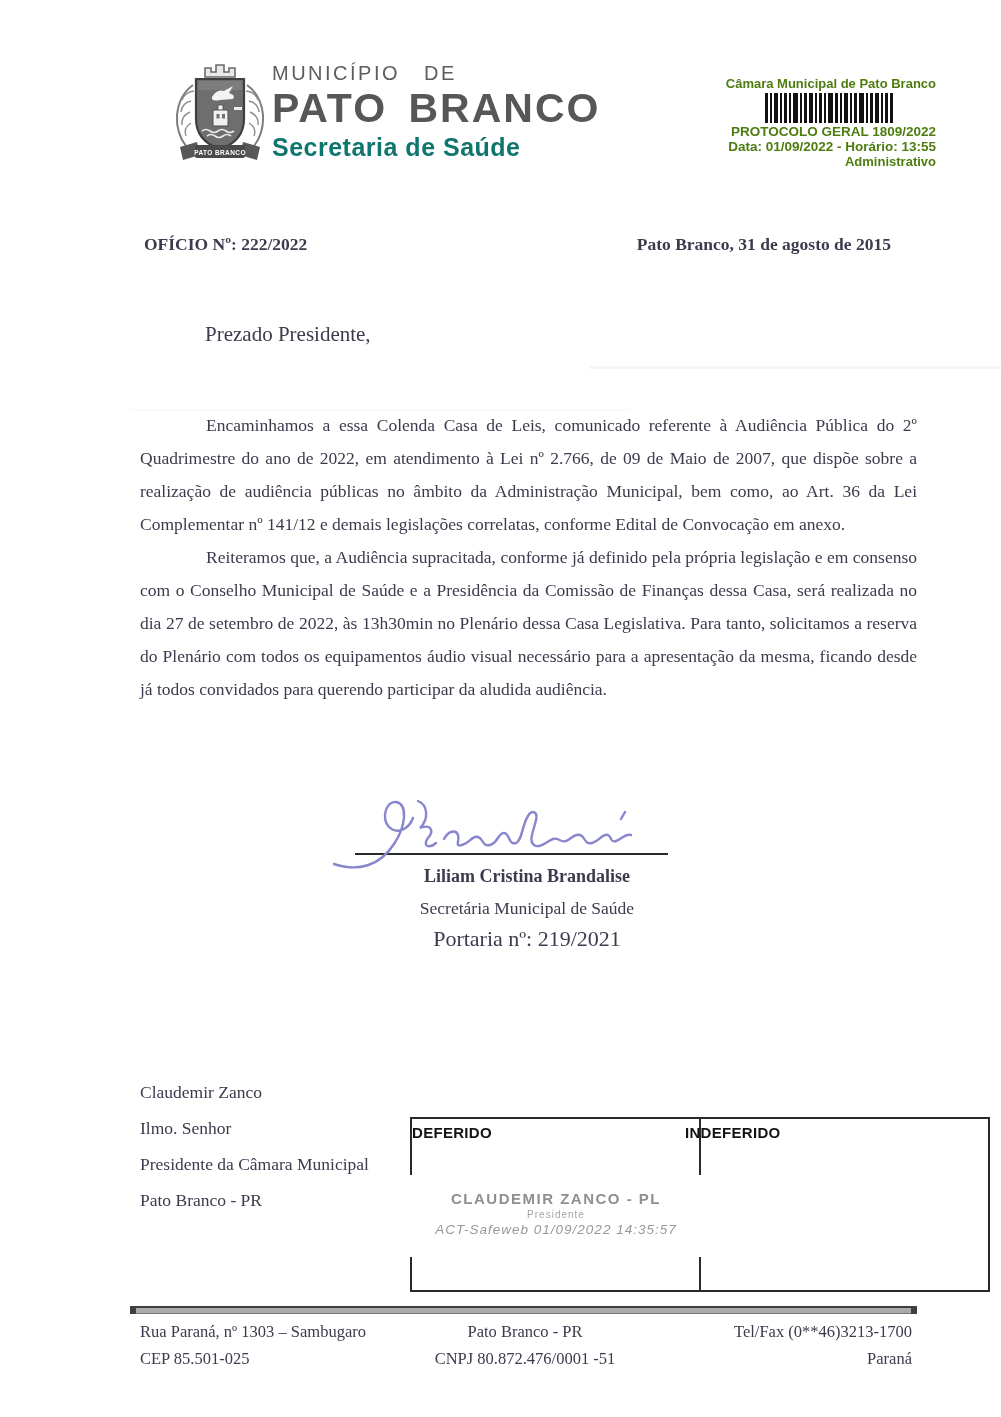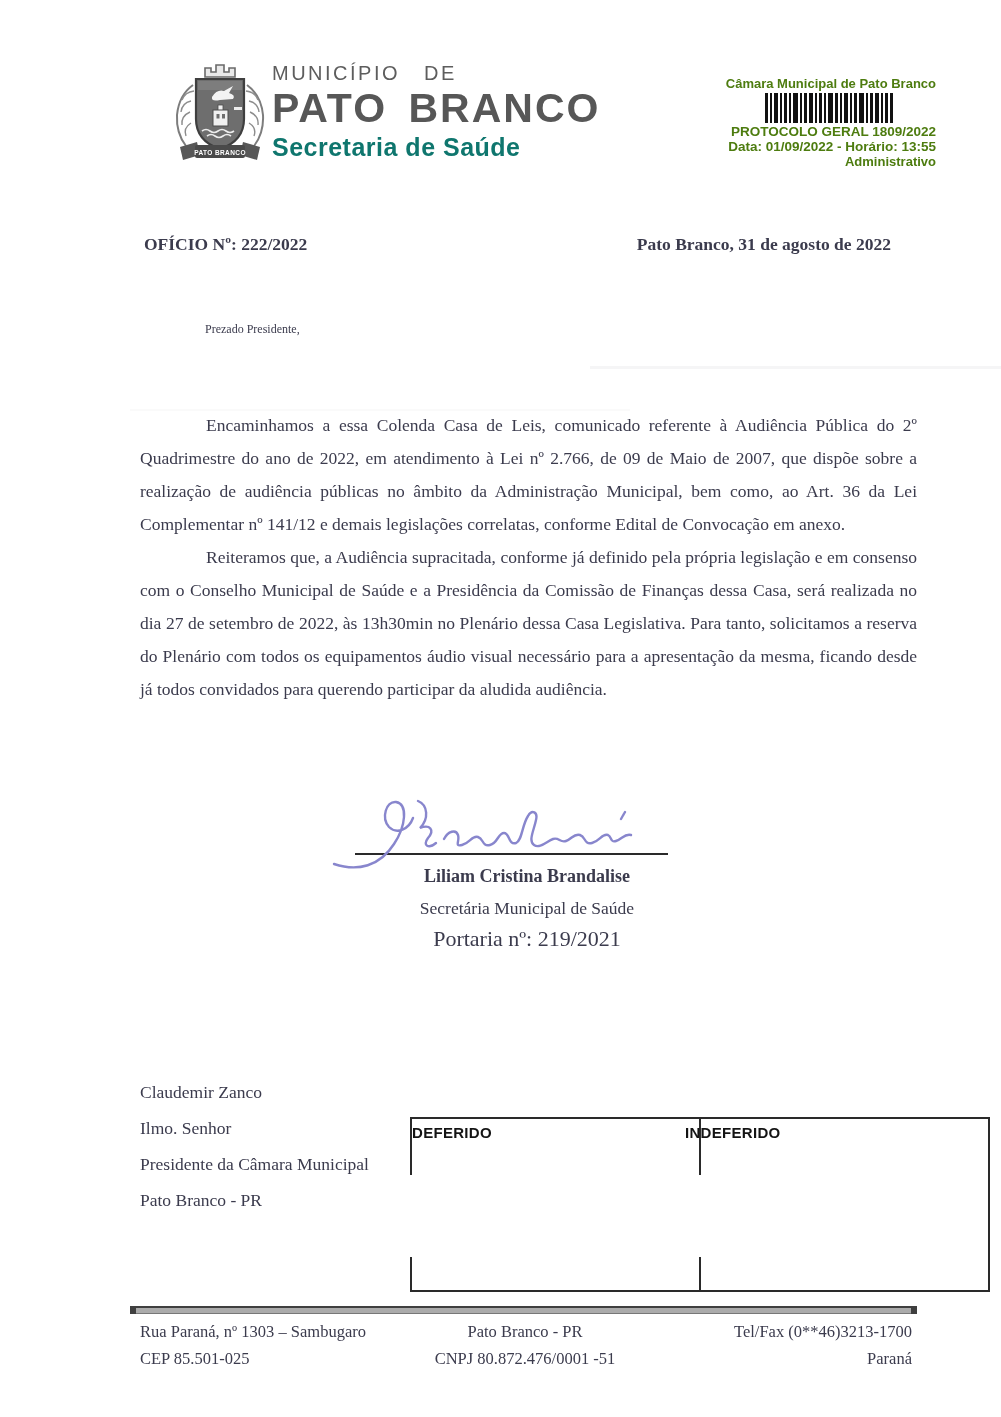--- a/index.html
+++ b/index.html
@@ -38,21 +38,21 @@
   .stamp-line1{font-size:13px;font-weight:bold;}
   .stamp-barcode{margin:2px auto 1px auto;display:block;}
   .stamp-line2{font-size:13.5px;font-weight:bold;}
   .stamp-line3{font-size:13.5px;font-weight:bold;}
   .stamp-line4{font-size:13px;font-weight:bold;}
 
   
   .oficio{left:144px;top:234px;font-size:17.5px;font-weight:bold;}
   .dateline{right:110px;top:234px;font-size:17.5px;font-weight:bold;}
 
-  .salutation{left:205px;top:322px;font-size:12px;}
+  .salutation{left:205px;top:322px;font-size:21px;}
 
   
   .bodytext{left:140px;top:409px;width:777px;font-size:17.5px;line-height:33px;
     text-align:justify;}
   .bodytext p{margin:0;text-indent:66px;}
 
   
   .sig-line{left:355px;top:853px;width:313px;height:2px;background:#2a2a2a;}
   .sig-svg{left:328px;top:788px;}
   .sig-block{left:327px;top:866px;width:400px;text-align:center;}
@@ -165,21 +165,21 @@
         <rect x="120" width="3" height="30"></rect>
           <rect x="125" width="3" height="30"></rect>
       </g>
     </svg>
     <div class="stamp-line2">PROTOCOLO GERAL 1809/2022</div>
     <div class="stamp-line3">Data: 01/09/2022 - Horário: 13:55</div>
     <div class="stamp-line4">Administrativo</div>
   </div>
 
   <div class="abs oficio">OFÍCIO Nº: 222/2022</div>
-  <div class="abs dateline">Pato Branco, 31 de agosto  de 2022</div>
+  <div class="abs dateline">Pato Branco, 31 de agosto  de 2015</div>
 
   <div class="abs salutation">Prezado Presidente,</div>
 
   <div class="abs bodytext">
     <p>Encaminhamos a essa Colenda Casa de Leis, comunicado referente à Audiência Pública do 2º Quadrimestre do ano de 2022, em atendimento à Lei nº 2.766, de 09 de Maio de 2007, que dispõe sobre a realização de audiência públicas no âmbito da Administração Municipal, bem como, ao Art. 36 da Lei Complementar nº 141/12 e demais legislações correlatas, conforme Edital de Convocação em anexo.</p>
     <p>Reiteramos que, a Audiência supracitada, conforme já definido pela própria legislação e em consenso com o Conselho Municipal de Saúde e a Presidência da Comissão de Finanças dessa Casa, será realizada no dia 27 de setembro de 2022, às 13h30min no Plenário dessa Casa Legislativa. Para tanto, solicitamos a reserva do Plenário com todos os equipamentos áudio visual necessário para a apresentação da mesma, ficando desde já todos convidados para querendo participar da aludida audiência.</p>
   </div>
 
   <div class="abs sig-line"></div>
   <svg class="abs sig-svg" width="350" height="85" viewBox="0 0 350 85">
@@ -207,20 +207,25 @@
   <div class="abs tline" style="left:410px;top:1290px;width:580px;height:2px;"></div>
   <div class="abs tline" style="left:988px;top:1117px;width:2px;height:175px;"></div>
   <div class="abs tline" style="left:410px;top:1117px;width:2px;height:58px;"></div>
   <div class="abs tline" style="left:410px;top:1257px;width:2px;height:35px;"></div>
   <div class="abs tline" style="left:699px;top:1117px;width:2px;height:58px;"></div>
   <div class="abs tline" style="left:699px;top:1257px;width:2px;height:35px;"></div>
 
   <div class="abs th" style="left:412px;top:1124px;width:287px;">DEFERIDO</div>
   <div class="abs th" style="left:685px;top:1124px;width:287px;">INDEFERIDO</div>
 
+  <div class="abs dsig">
+    <div class="dsig-name">CLAUDEMIR ZANCO - PL</div>
+    <div class="dsig-role">Presidente</div>
+    <div class="dsig-cert">ACT-Safeweb 01/09/2022 14:35:57</div>
+  </div>
 
   <div class="abs footer-rule">
     <div class="cap cap-l"></div>
     <div class="cap cap-r"></div>
   </div>
   <div class="abs foot foot-left">
     <div>Rua Paraná, nº 1303 – Sambugaro</div>
     <div>CEP 85.501-025</div>
   </div>
   <div class="abs foot foot-center">

